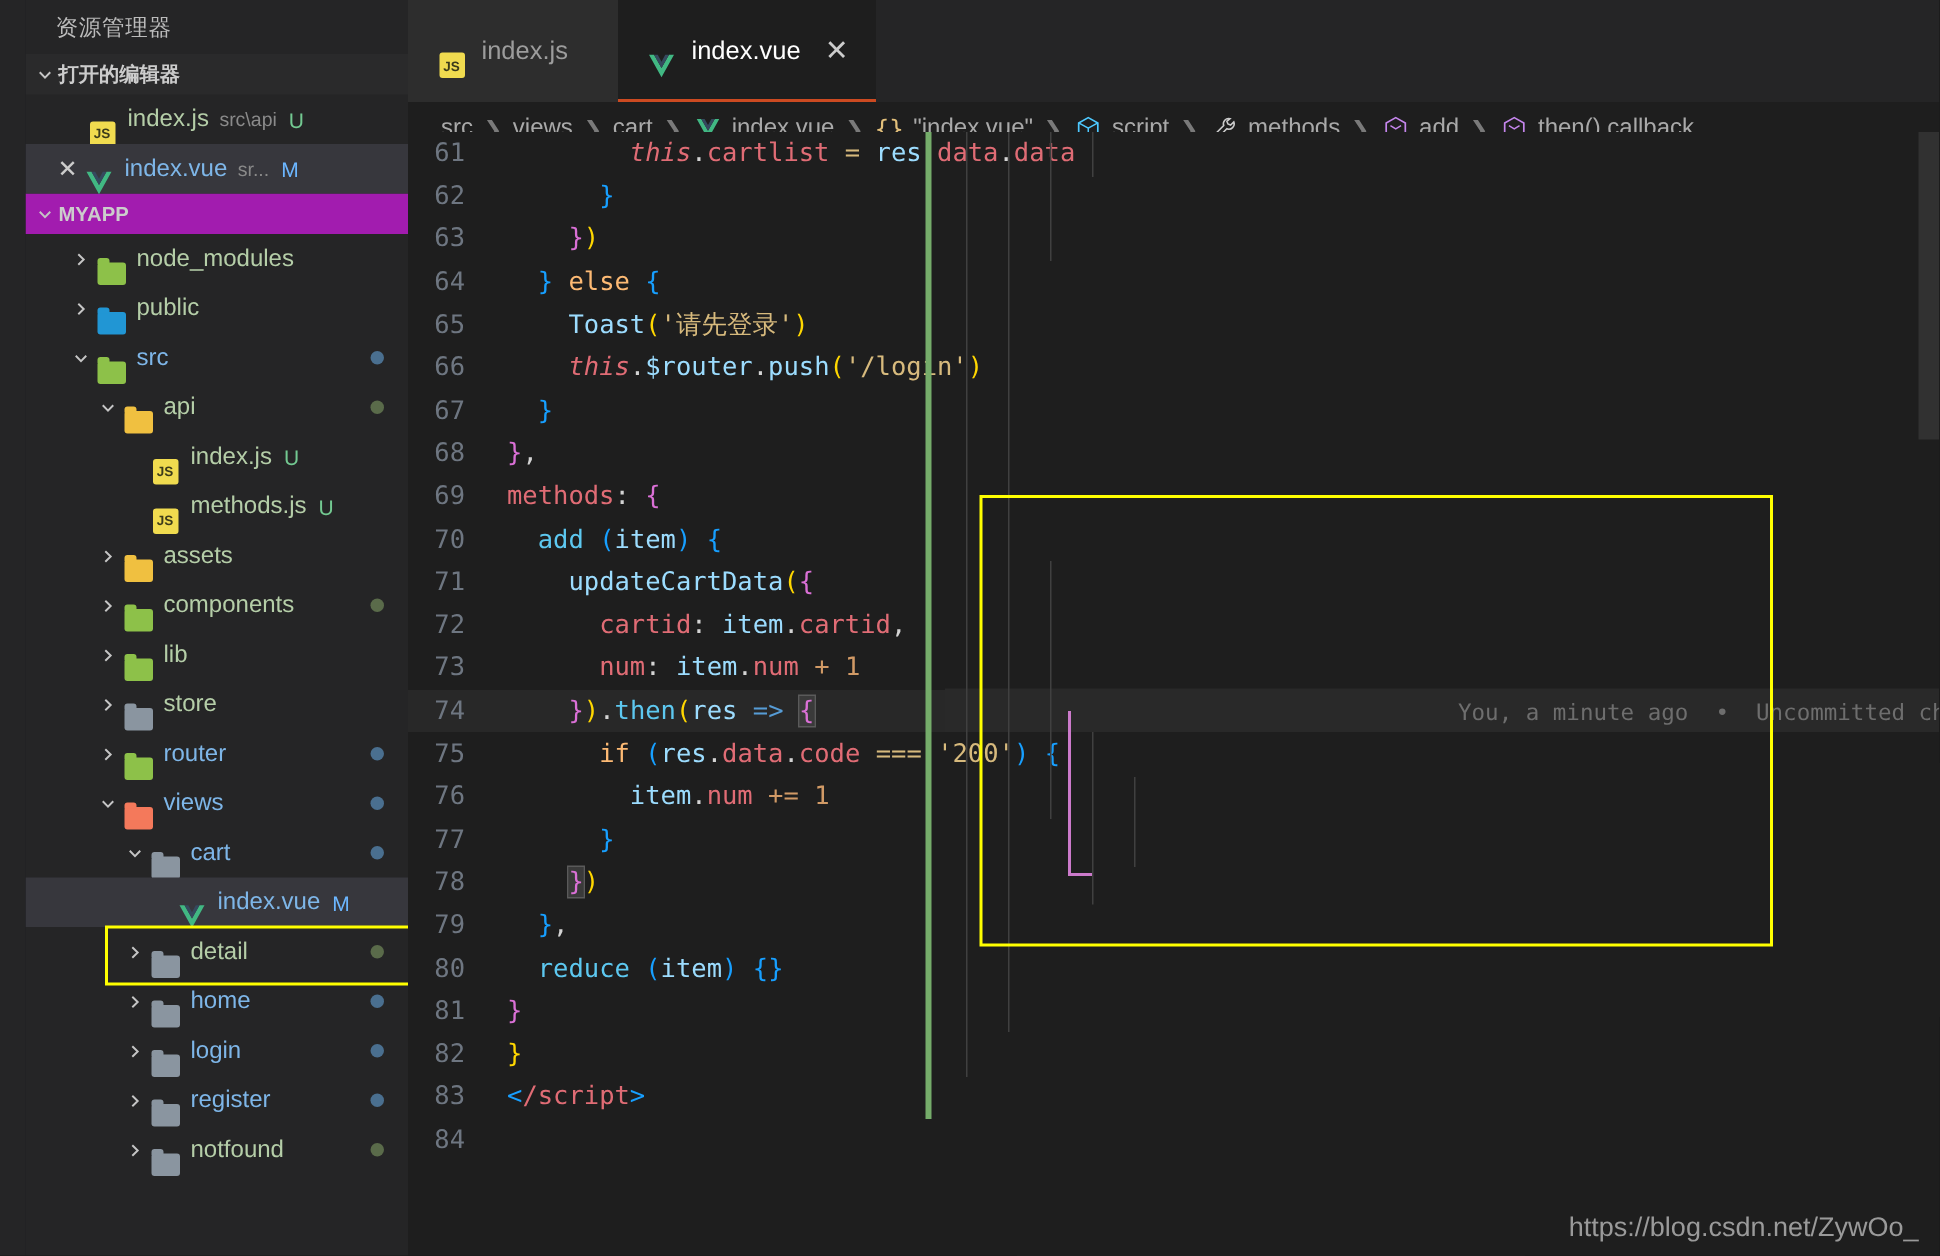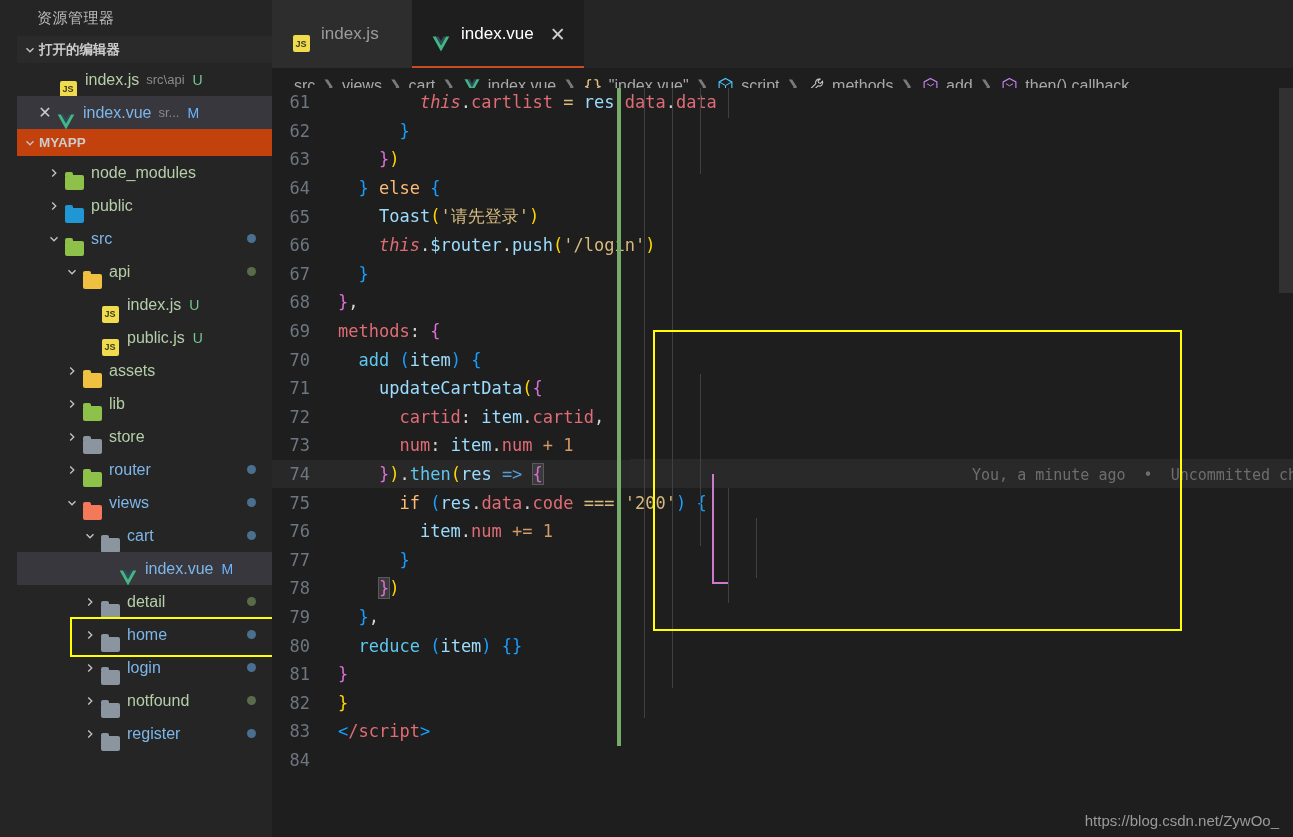--- a/index.html
+++ b/index.html
@@ -40,21 +40,21 @@
     font-size: 15px;
     letter-spacing: 0.5px;
   }
   .section-header {
     height: 27px;
     display: flex; align-items: center;
     padding-left: 4px;
     color: #cccccc;
     font-size: 13.5px;
     font-weight: bold;
-    background: #c2410c;
+    background: #a21caf;
   }
   .section-header.shaded { background: #2a2a2b; }
   .twisty {
     width: 18px; height: 18px;
     display: inline-flex; align-items: center; justify-content: center;
     flex: 0 0 18px;
     color: #c5c5c5;
   }
   .twisty svg { display: block; }
 
@@ -297,21 +297,21 @@
     right: 0;
     width: 14px;
     background: #424242;
     opacity: .55;
   }
 
   .watermark {
     position: absolute;
     right: 14px; bottom: 8px;
     color: #9a9a9a;
-    font-size: 15px;
+    font-size: 18px;
     font-family: "Liberation Sans", sans-serif;
     z-index: 50;
   }
 </style>
 </head>
 <body>
 
 <div id="app">
 
   <div class="activity-bar"></div>
@@ -419,34 +419,47 @@
           </span>
           <span class="label-name name-green">index.js</span>
           <span class="badge-letter badge-U">U</span>
         </div>
         <div class="row">
           <span class="indent" style="flex:0 0 64px"></span>
           <span class="twisty"></span>
           <span class="file-icon">
             <span class="jsbox">JS</span>
           </span>
-          <span class="label-name name-green">public.js</span>
+          <span class="label-name name-green">methods.js</span>
           <span class="badge-letter badge-U">U</span>
         </div>
         <div class="row">
           <span class="indent" style="flex:0 0 46px"></span>
           <span class="twisty">
             <svg width="12" height="12" viewBox="0 0 12 12">
               <path d="M4.2 2.5 L7.8 6 L4.2 9.5" fill="none" stroke="#c5c5c5" stroke-width="1.3"></path>
             </svg>
           </span>
           <span class="file-icon">
             <span class="folder f-yellow"></span>
           </span>
           <span class="label-name name-green">assets</span>
+        </div>
+        <div class="row">
+          <span class="indent" style="flex:0 0 46px"></span>
+          <span class="twisty">
+            <svg width="12" height="12" viewBox="0 0 12 12">
+              <path d="M4.2 2.5 L7.8 6 L4.2 9.5" fill="none" stroke="#c5c5c5" stroke-width="1.3"></path>
+            </svg>
+          </span>
+          <span class="file-icon">
+            <span class="folder f-green"></span>
+          </span>
+          <span class="label-name name-green">components</span>
+          <span class="dot green"></span>
         </div>
         <div class="row">
           <span class="indent" style="flex:0 0 46px"></span>
           <span class="twisty">
             <svg width="12" height="12" viewBox="0 0 12 12">
               <path d="M4.2 2.5 L7.8 6 L4.2 9.5" fill="none" stroke="#c5c5c5" stroke-width="1.3"></path>
             </svg>
           </span>
           <span class="file-icon">
             <span class="folder f-green"></span>
@@ -558,35 +571,35 @@
         <div class="row">
           <span class="indent" style="flex:0 0 64px"></span>
           <span class="twisty">
             <svg width="12" height="12" viewBox="0 0 12 12">
               <path d="M4.2 2.5 L7.8 6 L4.2 9.5" fill="none" stroke="#c5c5c5" stroke-width="1.3"></path>
             </svg>
           </span>
           <span class="file-icon">
             <span class="folder f-gray"></span>
           </span>
+          <span class="label-name name-blue">register</span>
+          <span class="dot blue"></span>
+        </div>
+        <div class="row">
+          <span class="indent" style="flex:0 0 64px"></span>
+          <span class="twisty">
+            <svg width="12" height="12" viewBox="0 0 12 12">
+              <path d="M4.2 2.5 L7.8 6 L4.2 9.5" fill="none" stroke="#c5c5c5" stroke-width="1.3"></path>
+            </svg>
+          </span>
+          <span class="file-icon">
+            <span class="folder f-gray"></span>
+          </span>
           <span class="label-name name-green">notfound</span>
           <span class="dot green"></span>
-        </div>
-        <div class="row">
-          <span class="indent" style="flex:0 0 64px"></span>
-          <span class="twisty">
-            <svg width="12" height="12" viewBox="0 0 12 12">
-              <path d="M4.2 2.5 L7.8 6 L4.2 9.5" fill="none" stroke="#c5c5c5" stroke-width="1.3"></path>
-            </svg>
-          </span>
-          <span class="file-icon">
-            <span class="folder f-gray"></span>
-          </span>
-          <span class="label-name name-blue">register</span>
-          <span class="dot blue"></span>
         </div>
       </div>
 
     <div class="annot-box" style="left:53px; top:617px; width:219px; height:40px;"></div>
   </div>
 
   <div class="editor-area">
     <div class="tabs" id="tabbar">
         <div class="tab">
           <span class="file-icon">

